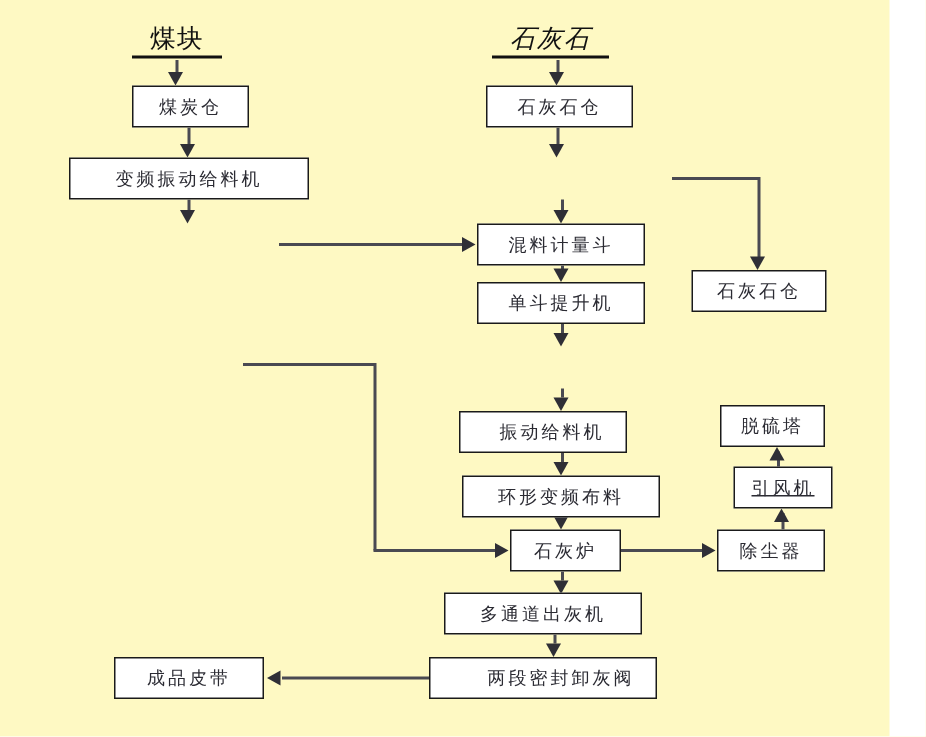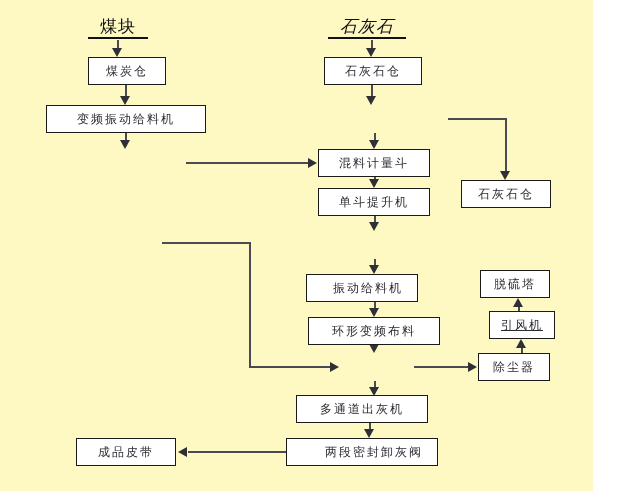--- a/index.html
+++ b/index.html
@@ -164,20 +164,21 @@
 
   <div class="node" style="left:461px; top:180px; width:90px; height:28px;">石灰石仓</div>
 
   <div class="node" style="left:318px; top:188px; width:112px; height:28px;">单斗提升机</div>
 
 
   <div class="node" style="left:306px; top:274px; width:112px; height:28px;padding-left:12px;">振动给料机</div>
 
   <div class="node" style="left:308px; top:317px; width:132px; height:28px;">环形变频布料</div>
 
+  <div class="node" style="left:340px; top:353px; width:74px; height:28px;">石灰炉</div>
 
 
   <div class="node" style="left:478px; top:353px; width:72px; height:28px;">除尘器</div>
 
   <div class="node" style="left:489px; top:311px; width:66px; height:28px;text-decoration:underline;">引风机</div>
 
   <div class="node" style="left:480px; top:270px; width:70px; height:28px;">脱硫塔</div>
 
   <div class="node" style="left:296px; top:395px; width:132px; height:28px;">多通道出灰机</div>
 

